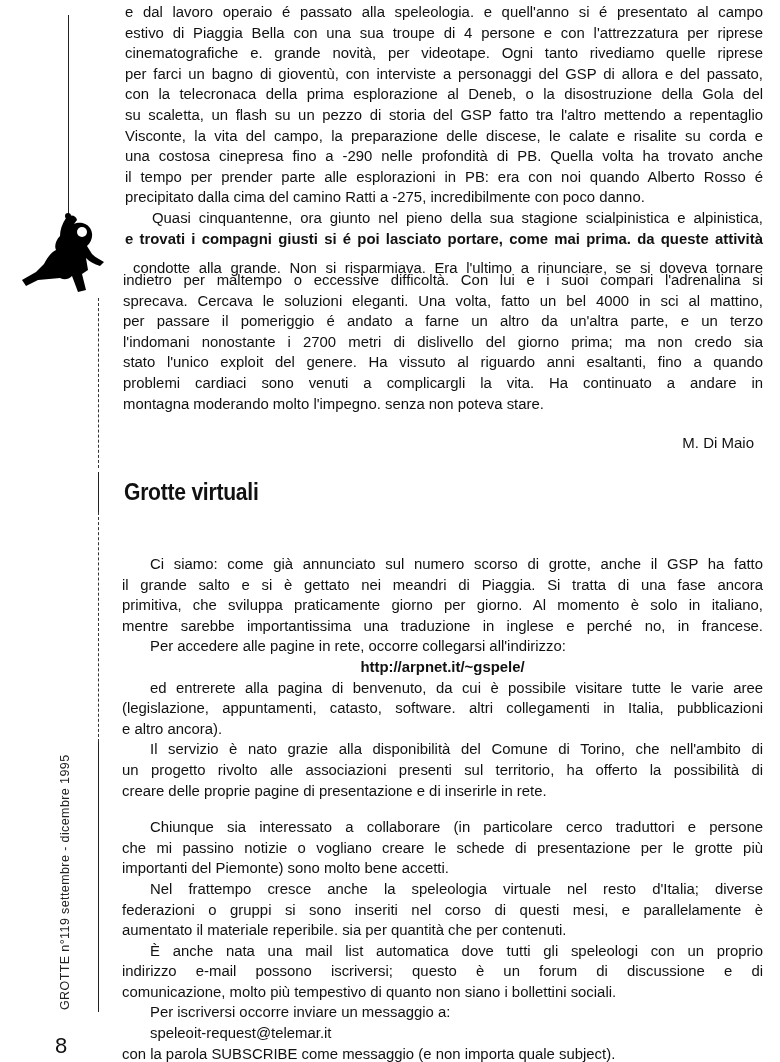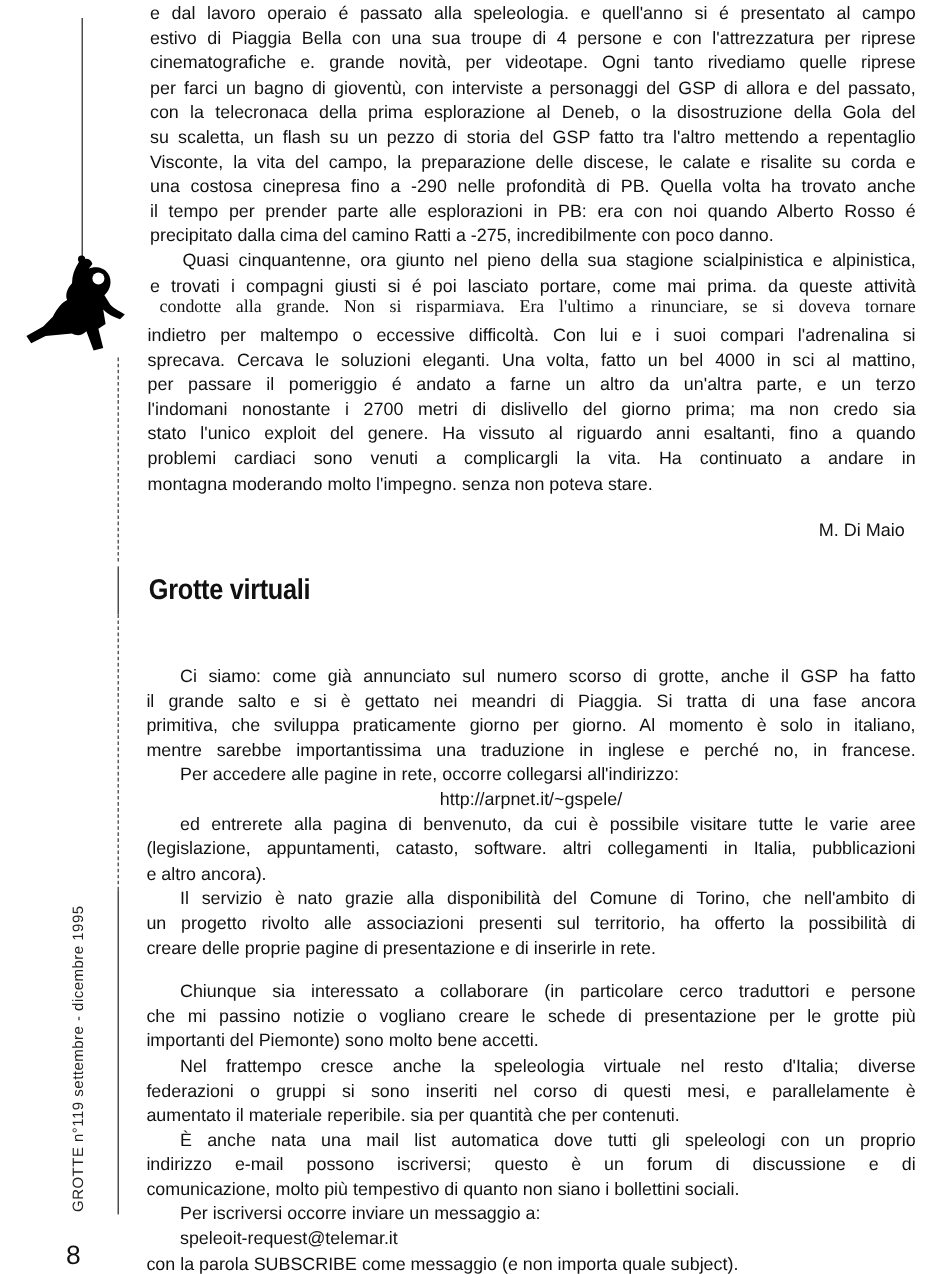--- a/index.html
+++ b/index.html
@@ -23,21 +23,21 @@
   .text-block p { margin: 0; }
   .line { display: block; white-space: nowrap; text-align: justify; text-align-last: justify; }
   .line.last { text-align-last: left; }
 
   .block1 { left: 125px; top: 2px; width: 638px; }
 
   .signature { position: absolute; right: 26px; top: 434px; font-size: 15px; }
   .section-title { position: absolute; left: 124px; top: 478px; font-size: 24px; font-weight: bold;
                    letter-spacing: -0.3px; transform: scaleX(0.88); transform-origin: 0 50%; }
   .block4 { left: 122px; top: 514px; width: 641px; }
-  .url { display: block; text-align: center; font-weight: normal; white-space: nowrap; }
+  .url { display: block; text-align: center; font-weight: bold; white-space: nowrap; }
 </style>
 </head>
 <body>
 
 <div class="page">
 
   <div class="rope-solid"></div>
   <svg class="climber" viewBox="0 0 100 95">
     <path fill="#000" d="M58 8 C62 4 68 5 69 10 L66 14 C70 12 78 12 82 18 C86 24 84 32 79 36 L84 44 C88 48 93 50 96 52 L92 56 C86 54 82 52 78 48 L80 60 L74 64 L78 80 L70 82 L64 66 C60 70 56 70 52 68 L30 70 L18 76 L14 70 L28 62 L36 54 C40 46 44 42 48 40 C46 36 48 30 52 26 C52 20 54 14 58 8 Z"></path>
     <circle cx="74" cy="22" r="5" fill="#fff"></circle>
@@ -61,24 +61,24 @@
     <span class="line">su scaletta, un flash su un pezzo di storia del GSP fatto tra l'altro mettendo a repentaglio</span>
     <span class="line">Visconte, la vita del campo, la preparazione delle discese, le calate e risalite su corda e</span>
     <span class="line">una costosa cinepresa fino a -290 nelle profondità di PB. Quella volta ha trovato anche</span>
     <span class="line">il tempo per prender parte alle esplorazioni in PB: era con noi quando Alberto Rosso é</span>
     <span class="line last">precipitato dalla cima del camino Ratti a -275, incredibilmente con poco danno.</span>
   </div>
 
   <div class="text-block" style="left:152px;top:208px;width:611px;">
     <span class="line">Quasi cinquantenne, ora giunto nel pieno della sua stagione scialpinistica e alpinistica,</span>
   </div>
-  <div class="text-block" style="left:125px;top:229px;width:638px;">
+  <div class="text-block" style="left:125px;top:229px;width:638px;font-weight:bold;">
     <span class="line">e trovati i compagni giusti si é poi lasciato portare, come mai prima. da queste attività</span>
   </div>
-  <div class="text-block" style="left:133px;top:246px;width:630px;font-family:Liberation Serif, serif;">
+  <div class="text-block" style="left:133px;top:258px;width:630px;">
     <span class="line">condotte alla grande. Non si risparmiava. Era l'ultimo a rinunciare, se si doveva tornare</span>
   </div>
   <div class="text-block" style="left:123px;top:270px;width:640px;">
     <span class="line">indietro per maltempo o eccessive difficoltà. Con lui e i suoi compari l'adrenalina si</span>
     <span class="line">sprecava. Cercava le soluzioni eleganti. Una volta, fatto un bel 4000 in sci al mattino,</span>
     <span class="line">per passare il pomeriggio é andato a farne un altro da un'altra parte, e un terzo</span>
     <span class="line">l'indomani nonostante i 2700 metri di dislivello del giorno prima; ma non credo sia</span>
     <span class="line">stato l'unico exploit del genere. Ha vissuto al riguardo anni esaltanti, fino a quando</span>
     <span class="line">problemi cardiaci sono venuti a complicargli la vita. Ha continuato  a andare in</span>
     <span class="line last">montagna moderando molto l'impegno. senza non poteva stare.</span>

